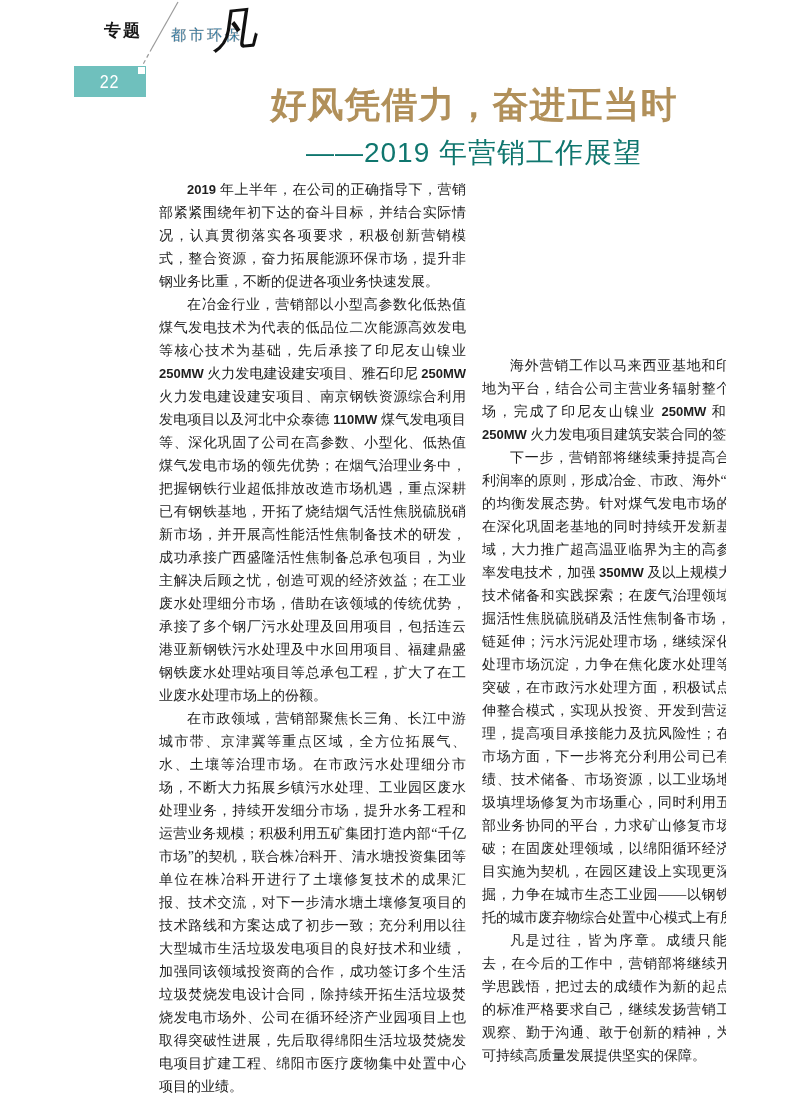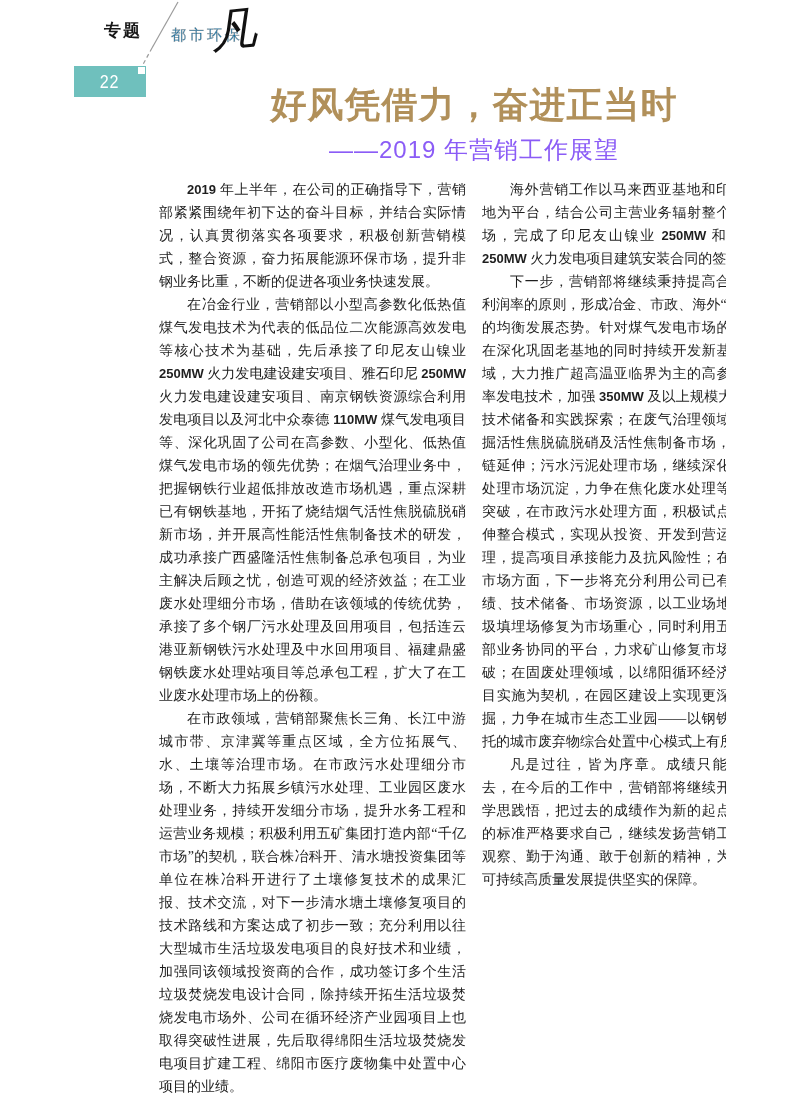--- a/index.html
+++ b/index.html
@@ -41,29 +41,29 @@
   }
 
   
   .title-block { position:absolute; left:85px; top:84px; width:630px; text-align:center; }
   .title-block h1 {
     margin:0; font-family:"Liberation Sans","DejaVu Sans",sans-serif;
     font-weight:bold; font-size:36px; line-height:1.15;
     color:var(--title-gold,#b1905a); letter-spacing:1px;
   }
   .title-block h2 {
-    margin:9px 0 18px 0; font-weight:normal; font-size:24px;
-    color:#8b5cf6; letter-spacing:1px;
+    margin:9px 0 18px 0; font-weight:normal; font-size:28px;
+    color:#0f766e; letter-spacing:1px;
     font-family:"Liberation Sans","DejaVu Sans",sans-serif;
   }
 
   
   .body-columns {
     position:absolute; left:85px; top:178px; width:630px;
-    display:flex; justify-content:space-between;
+    display:flex; justify-content:space-between;align-items:flex-end;
   }
   .col { width:307px; }
   .col p {
     margin:0; font-size:14px; line-height:23px;
     text-align:justify; text-indent:2em; color:#1e1e1e;
   }
   .col p .latin {
     font-family:"Liberation Sans","DejaVu Sans",sans-serif;
     font-weight:bold; font-size:13px;
   }

